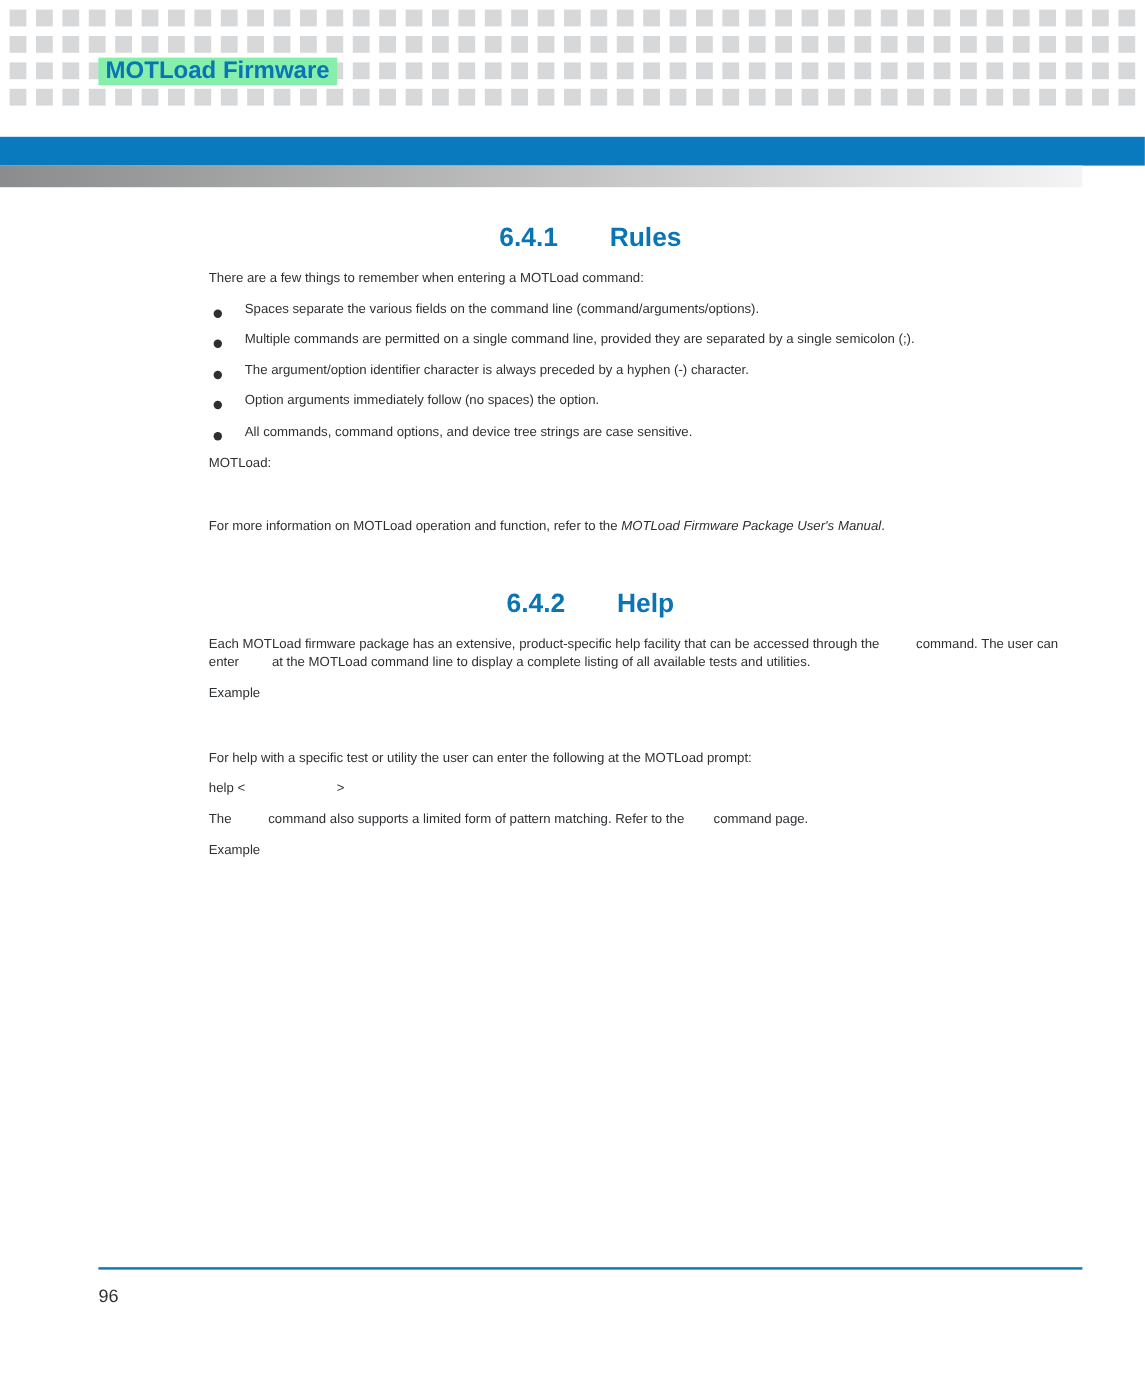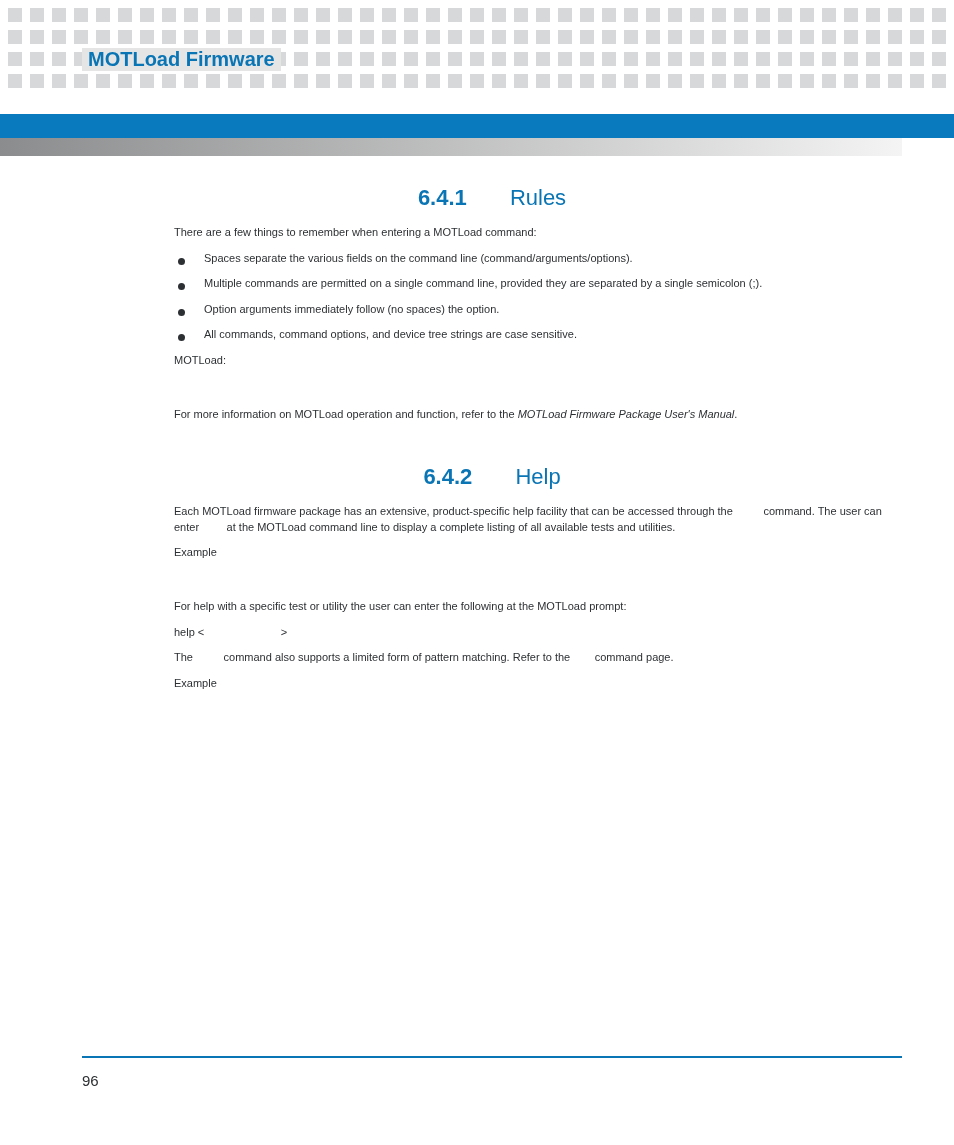--- a/index.html
+++ b/index.html
@@ -28,21 +28,21 @@
   }
   .dotgrid .row { display: flex; gap: 8px; height: 14px; margin-bottom: 8px; }
   .dotgrid .sq { width: 14px; height: 14px; background: #d7d8d9; }
   .header-title {
     position: absolute;
     top: 48px;
     left: 82px;
     font-size: 20px;
     font-weight: 700;
     color: #0a75b5;
-    background: #e5e5e5;
+    background: #86efac;
     padding: 0 6px;
     text-align: right;
   }
   .blue-bar {
     position: absolute;
     top: 114px;
     left: 0; right: 0;
     height: 24px;
     background: #0a7abf;
   }
@@ -67,21 +67,21 @@
     justify-content: center;
   }
   .sec-num {
     font-size: 22px;
     font-weight: 700;
     color: #0a75b5;
     min-width: 64px;
   }
   .sec-title {
     font-size: 22px;
-    font-weight: 400;
+    font-weight: 700;
     color: #0a75b5;
   }
   .body {
     margin-left: 92px;
     font-size: 11px;
     color: #2d3033;
     line-height: 1.42;
   }
   .body p { margin-bottom: 10px; }
   .body ul { list-style: none; margin-bottom: 10px; }
@@ -319,20 +319,21 @@
     <div class="section">
       <div class="sec-num">6.4.1</div>
       <div class="sec-title">Rules</div>
     </div>
 
     <div class="body">
       <p>There are a few things to remember when entering a MOTLoad command:</p>
       <ul>
         <li>Spaces separate the various fields on the command line (command/arguments/options).</li>
         <li>Multiple commands are permitted on a single command line, provided they are separated by a single semicolon (;).</li>
+        <li>The argument/option identifier character is always preceded by a hyphen (-) character.</li>
         <li>Option arguments immediately follow (no spaces) the option.</li>
         <li>All commands, command options, and device tree strings are case sensitive.</li>
       </ul>
       <p>MOTLoad:</p>
       <div class="spacer"></div>
       <p>
         <span>For more information on MOTLoad operation and function, refer to the </span><span class="italic">MOTLoad Firmware Package User's Manual</span><span>.</span>
       </p>
     </div>
 

